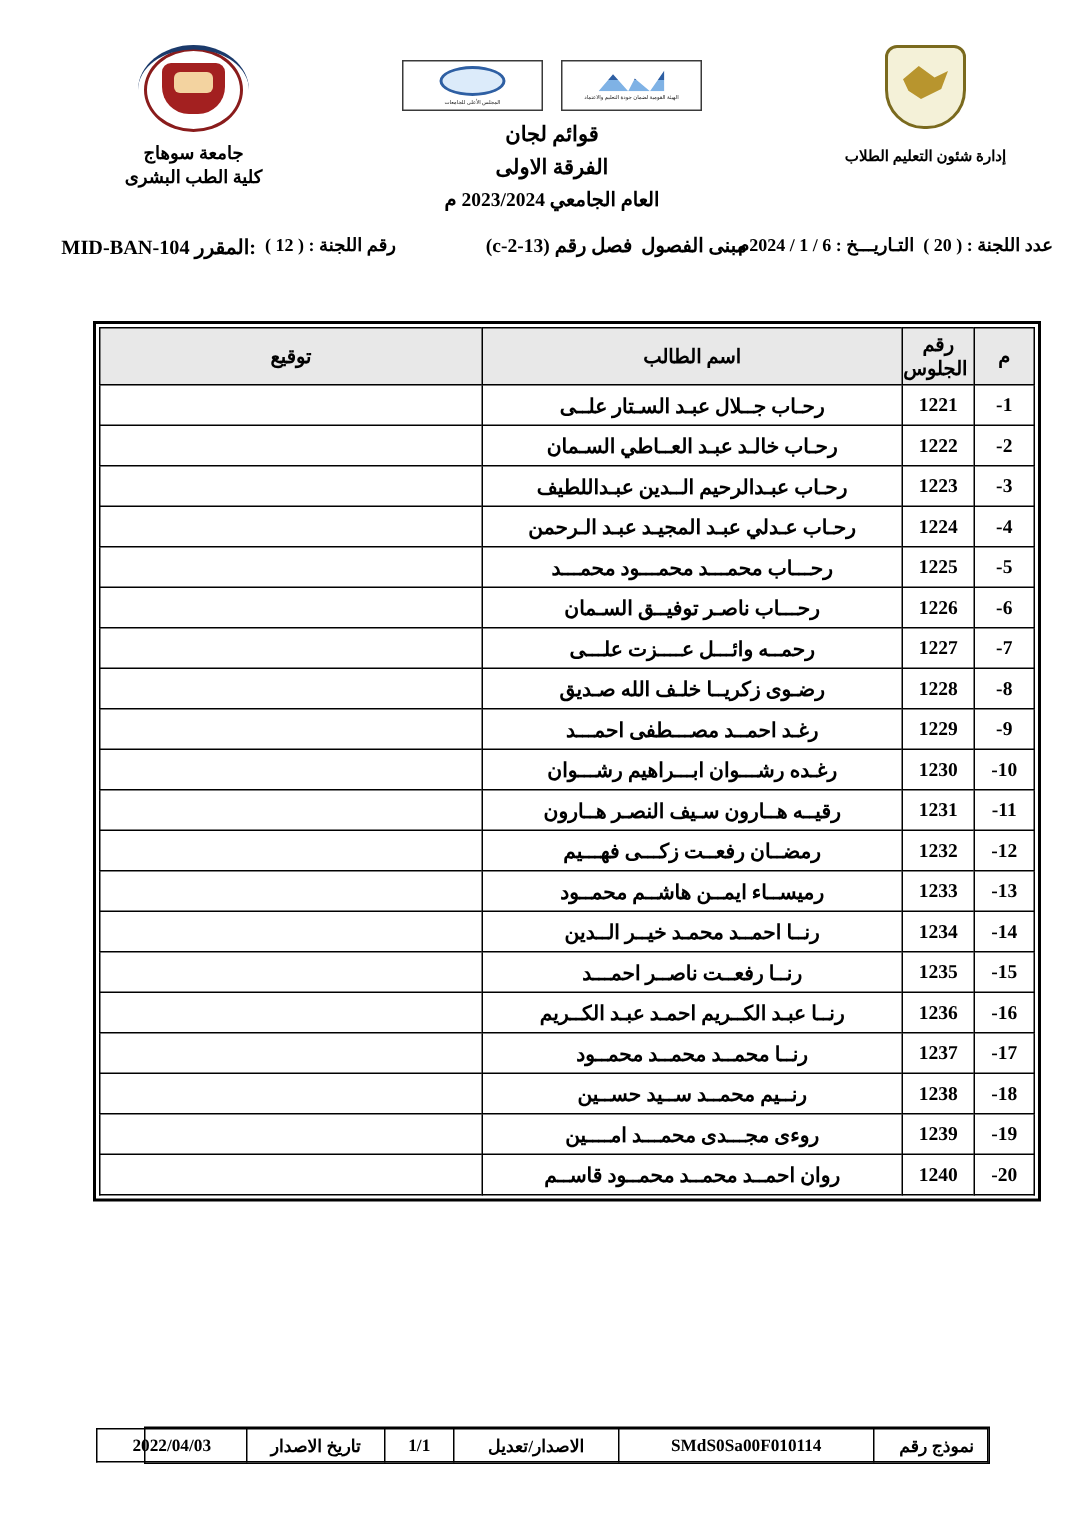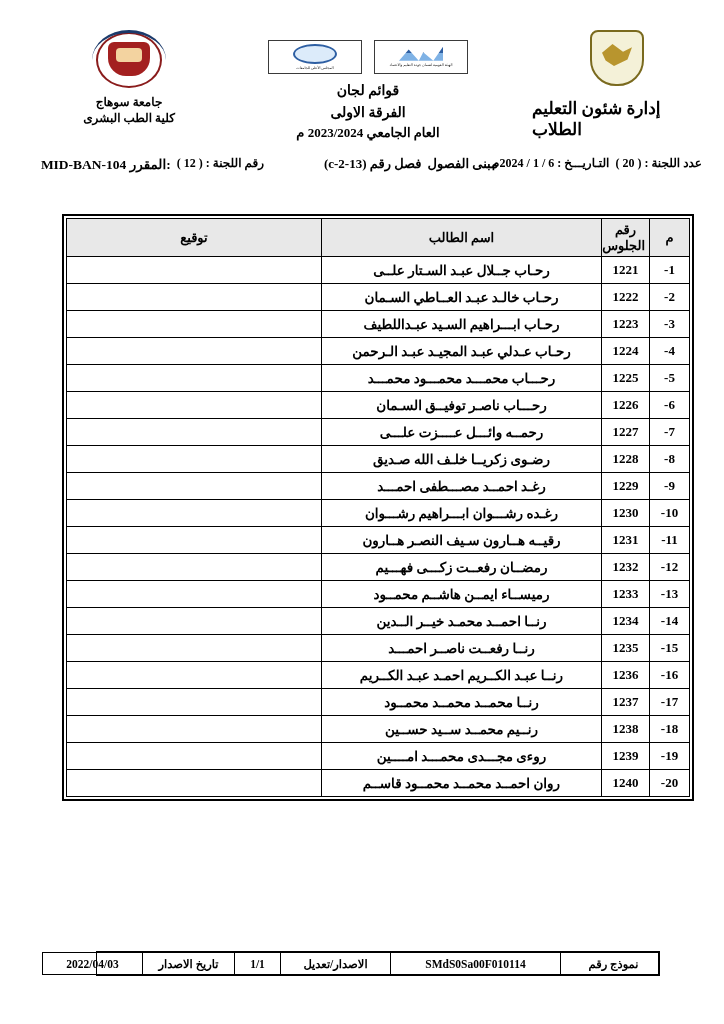--- a/index.html
+++ b/index.html
@@ -46,23 +46,23 @@
   .hdr-left { width: 170px; }
 
   .uni-name {
     font-size: 12px;
     font-weight: bold;
     line-height: 1.35;
     text-align: center;
     margin-top: 4px;
   }
   .dept-name {
-    font-size: 17px;
-    font-weight: bold;
-    text-align: left;
+    font-size: 10px;
+    font-weight: bold;
+    text-align: right;
     margin-top: 6px;
   }
   .title-lines {
     text-align: center;
     line-height: 1.55;
   }
   .title-lines div {
     font-size: 14px;
     font-weight: bold;
   }
@@ -247,21 +247,21 @@
     box-sizing: border-box;
   }
   .footer table { width: 100%; }
   .footer td {
     height: 22px;
     font-size: 11.5px;
     font-weight: bold;
     text-align: center;
     border: 1px solid #000;
   }
-  .f-label { width: 98px; padding-left: 12px; }
+  .f-label { width: 76px; padding-left: 12px; }
   .f-code { width: 170px; }
   .f-rev-label { width: 110px; }
   .f-rev { width: 46px; }
   .f-date-label { width: 92px; }
   .f-date { width: 100px; }
 </style>
 </head>
 <body>
 
 <div class="page">
@@ -345,21 +345,21 @@
           </tr>
           <tr>
             <td class="col-no">2-</td>
             <td class="col-seat">1222</td>
             <td class="col-name">رحـاب خالـد عبـد العــاطي السـمان</td>
             <td class="col-sign"></td>
           </tr>
           <tr>
             <td class="col-no">3-</td>
             <td class="col-seat">1223</td>
-            <td class="col-name">رحـاب ابـــراهيم السـيد عبـداللطيف</td>
+            <td class="col-name">رحـاب عبـدالرحيم الــدين عبـداللطيف</td>
             <td class="col-sign"></td>
           </tr>
           <tr>
             <td class="col-no">4-</td>
             <td class="col-seat">1224</td>
             <td class="col-name">رحـاب عـدلي عبـد المجيـد عبـد الـرحمن</td>
             <td class="col-sign"></td>
           </tr>
           <tr>
             <td class="col-no">5-</td>

